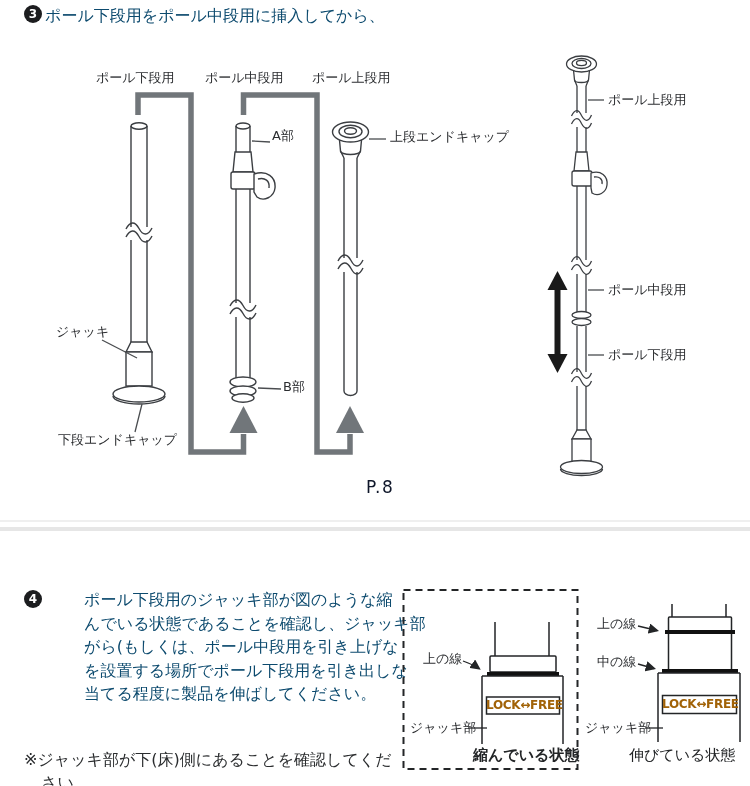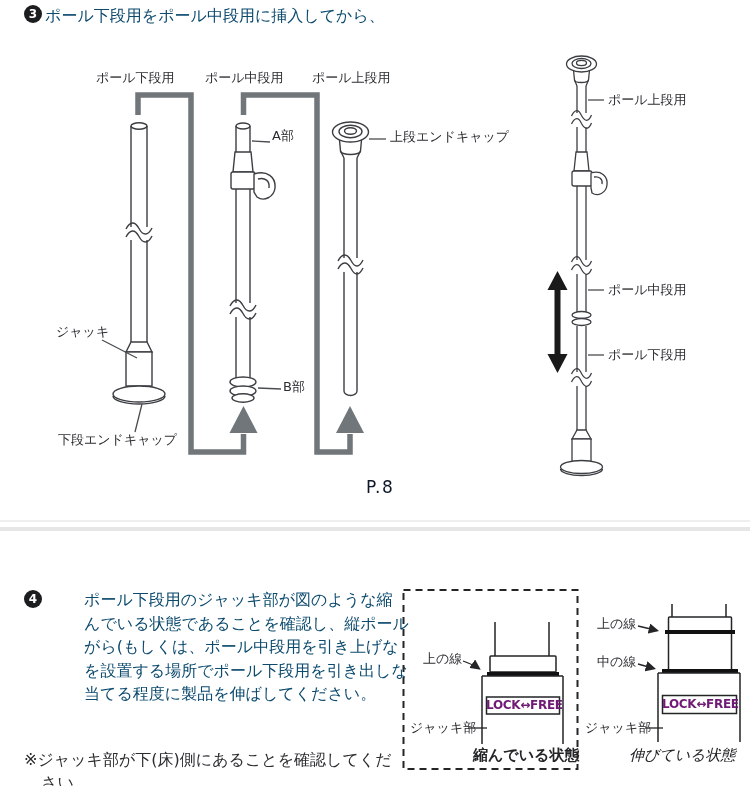--- a/index.html
+++ b/index.html
@@ -18,21 +18,21 @@
   .s4 .step-lines{line-height:23.5px;margin-left:39px;}
   .note{position:absolute;font-size:16px;line-height:23px;color:#2a2c2e;}
   .note .cont{padding-left:17px;}
   
   .label{position:absolute;font-size:13px;line-height:14px;color:#2b2d30;white-space:nowrap;}
   .pageref{position:absolute;font-size:17px;letter-spacing:1.5px;color:#0f172a;}
   .caption{position:absolute;font-size:15px;white-space:nowrap;color:#232527;}
   .caption-bold{font-weight:bold;}
   .lockfree{
     position:absolute;text-align:center;font-weight:bold;font-size:12px;
-    letter-spacing:-0.3px;color:#701a75;line-height:15px;
+    letter-spacing:-0.3px;color:#a16207;line-height:15px;
   }
   .divider-thin{position:absolute;left:0;width:750px;height:2px;background:#efefef;}
   .divider-thick{position:absolute;left:0;width:750px;height:4px;background:#e6e6e6;}
   svg{position:absolute;}
 </style>
 </head>
 <body>
 
 <div id="page">
 
@@ -165,21 +165,21 @@
   <div class="label" style="left:608px;top:283px;">ポール中段用</div>
   <div class="label" style="left:608px;top:348px;">ポール下段用</div>
 
   <div class="divider-thin" style="top:520px;"></div>
   <div class="divider-thick" style="top:527px;"></div>
 
   <div class="step s4" style="left:24px;top:588px;">
     <span class="step-marker">4</span>
     <div class="step-lines">
       <div>ポール下段用のジャッキ部が図のような縮</div>
-      <div>んでいる状態であることを確認し、縦ポール</div>
+      <div>んでいる状態であることを確認し、ジャッキ部</div>
       <div>がら(もしくは、ポール中段用を引き上げな</div>
       <div>を設置する場所でポール下段用を引き出しな</div>
       <div>当てる程度に製品を伸ばしてください。</div>
     </div>
   </div>
   <div class="note" style="left:24px;top:728px;margin-top:20px;">
     <div>※ジャッキ部が下(床)側にあることを確認してくだ</div>
     <div class="cont">さい。</div>
   </div>
 
@@ -218,15 +218,15 @@
 
   <div class="label" style="left:423px;top:652px;">上の線</div>
   <div class="lockfree" style="left:486px;top:698px;width:74px;">LOCK↔FREE</div>
   <div class="label" style="left:410px;top:721px;">ジャッキ部</div>
   <div class="caption caption-bold" style="left:473px;top:746px;">縮んでいる状態</div>
 
   <div class="label" style="left:597px;top:617px;">上の線</div>
   <div class="label" style="left:597px;top:655px;">中の線</div>
   <div class="lockfree" style="left:662px;top:697px;width:75px;">LOCK↔FREE</div>
   <div class="label" style="left:585px;top:721px;">ジャッキ部</div>
-  <div class="caption" style="left:629px;top:746px;font-style:italic;">伸びている状態</div>
+  <div class="caption" style="left:629px;top:746px;">伸びている状態</div>
 
 </div>
 
 </body></html>

